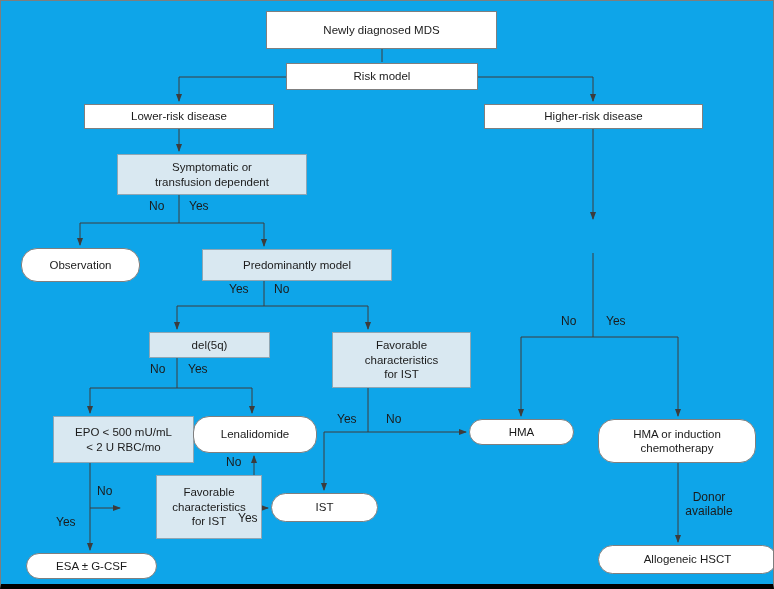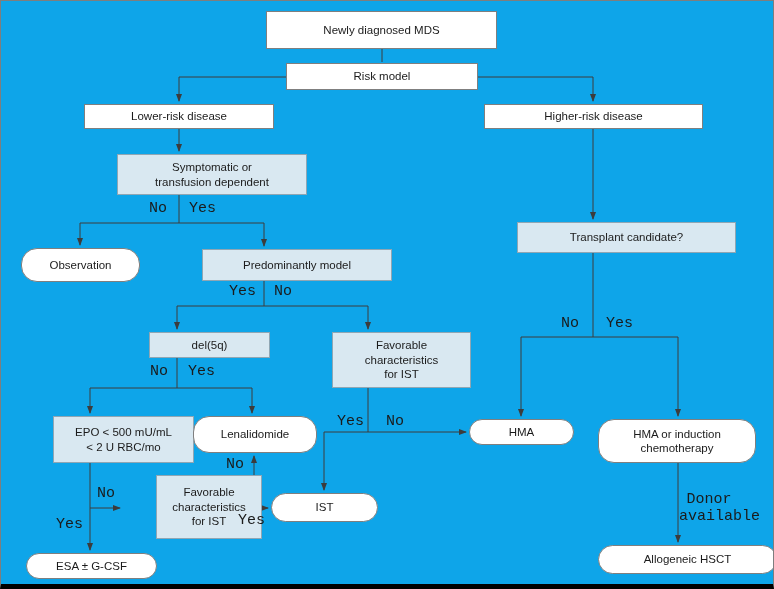--- a/index.html
+++ b/index.html
@@ -29,23 +29,22 @@
   .node.blue{
     background:#d9e8f1;
     border:1px solid #8fa6b4;
     margin-left:33px;
   }
   .node.rounded{
     border-radius:16px;
   }
   .lbl{
     position:absolute;
-    font-size:15px;line-height:1.15;
+    font-size:12px;line-height:1.15;
     white-space:pre-line;
-    font-family:Liberation Mono, monospace;
   }
   svg.connectors{position:absolute;left:0;top:0;}
 </style>
 </head>
 <body>
 
 <div id="figure">
 
   <svg class="connectors" width="774" height="589" viewBox="0 0 774 589">
     <defs>
@@ -104,21 +103,20 @@
   <div class="node rounded" style="left:192px;top:415px;width:124px;height:37px">Lenalidomide</div>
 
   <div class="node blue" style="left:122px;top:474px;width:106px;height:64px">Favorable
 characteristics
 for IST</div>
 
   <div class="node rounded" style="left:270px;top:492px;width:107px;height:29px">IST</div>
 
   <div class="node rounded" style="left:25px;top:552px;width:131px;height:26px">ESA ± G-CSF</div>
 
-  <div class="node blue" style="left:483px;top:221px;width:219px;height:31px">Transplant candidate?</div>
 
   <div class="node rounded" style="left:468px;top:418px;width:105px;height:26px">HMA</div>
 
   <div class="node rounded" style="left:597px;top:418px;width:158px;height:44px">HMA or induction
 chemotherapy</div>
 
   <div class="node rounded" style="left:597px;top:544px;width:179px;height:29px">Allogeneic HSCT</div>
 
   <div class="lbl" style="left:148px;top:199px">No</div>
   <div class="lbl" style="left:188px;top:199px">Yes</div>

